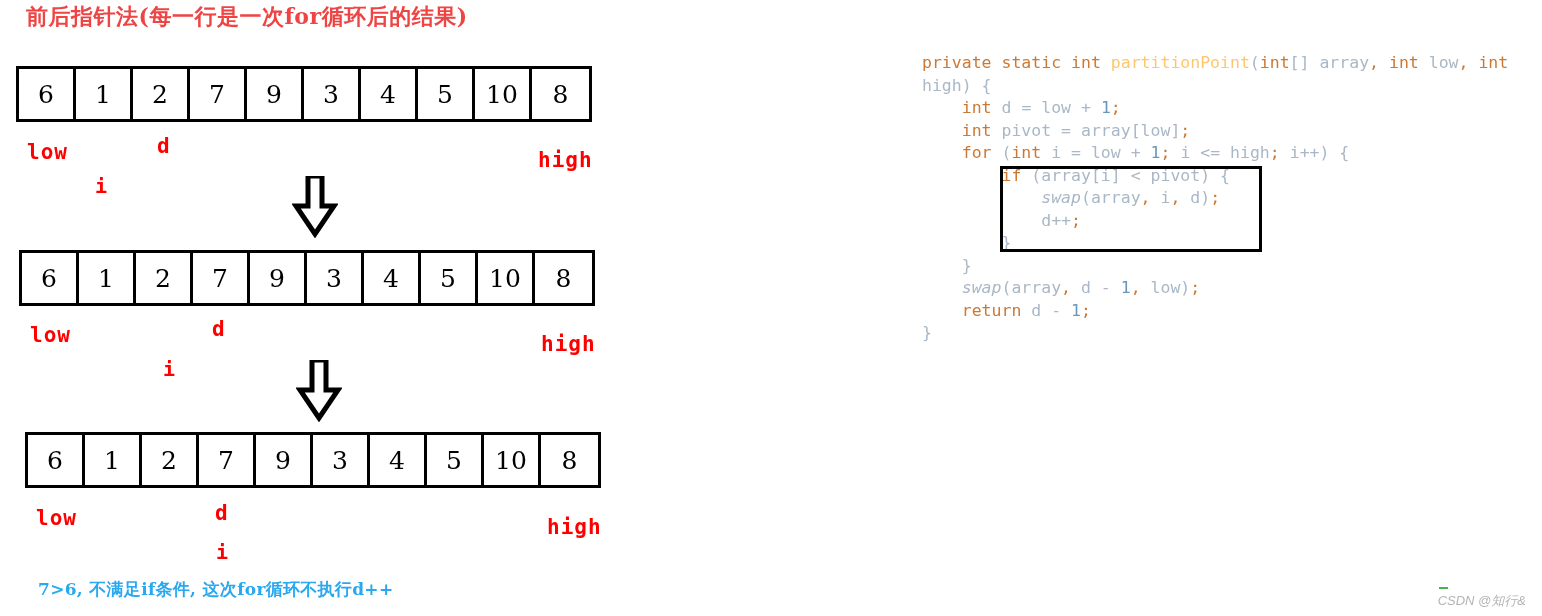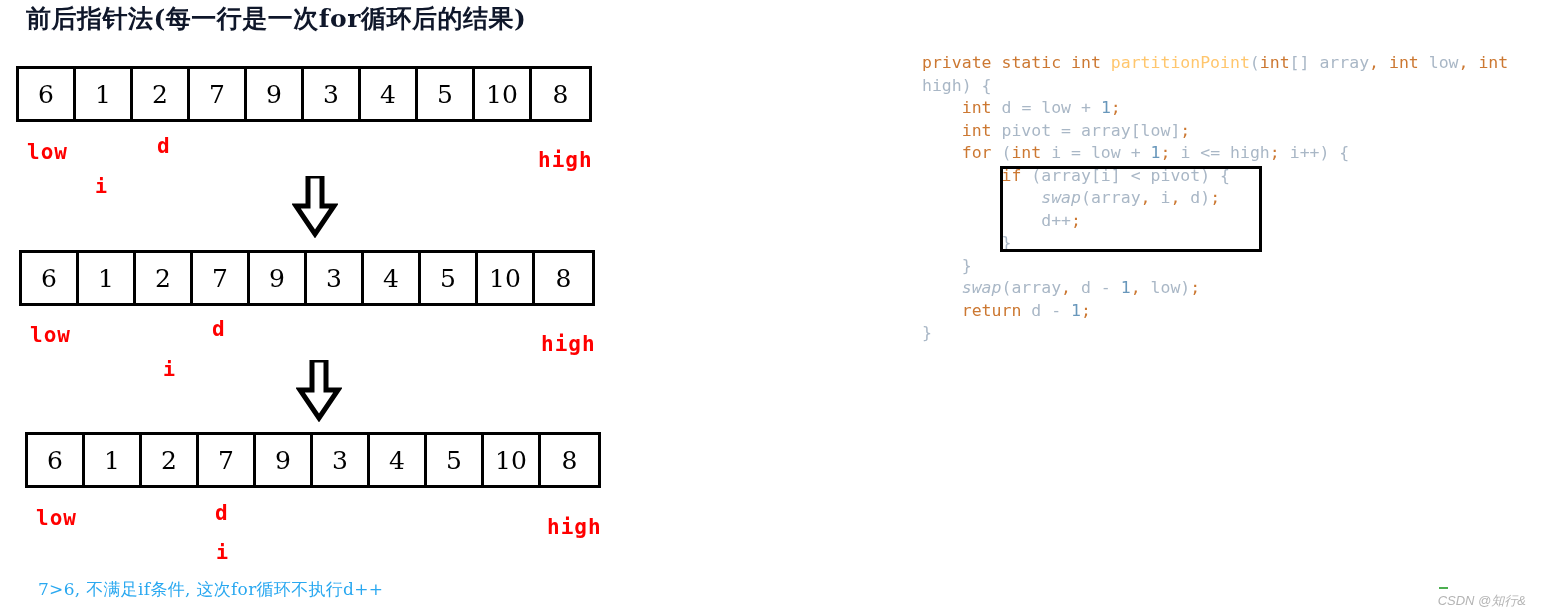--- a/index.html
+++ b/index.html
@@ -21,23 +21,23 @@
     left: 0; top: 0;
     width: 900px; height: 616px;
   }
 
   #diagram-title {
     position: absolute;
     left: 26px;
     top: 2px;
     font-family: "DejaVu Serif", "Liberation Serif", serif;
     font-weight: 700;
-    font-size: 25px;
+    font-size: 22px;
     letter-spacing: 0.5px;
-    color: #0f172a;
+    color: #ef4444;
     white-space: nowrap;
   }
 
   .array-row-wrap {
     position: absolute;
   }
 
   .array-row {
     display: flex;
     border: 3px solid #000000;
@@ -77,21 +77,21 @@
     width: 46px;
     height: 62px;
   }
 
   #bottom-note {
     position: absolute;
     left: 38px;
     top: 578px;
     color: #29a8f0;
     font-family: "DejaVu Serif", "Liberation Serif", serif;
-    font-weight: 400;
+    font-weight: 700;
     font-size: 17px;
     white-space: nowrap;
     letter-spacing: 0.3px;
   }
 
   
   #code-panel {
     position: absolute;
     left: 900px;
     top: 0;

